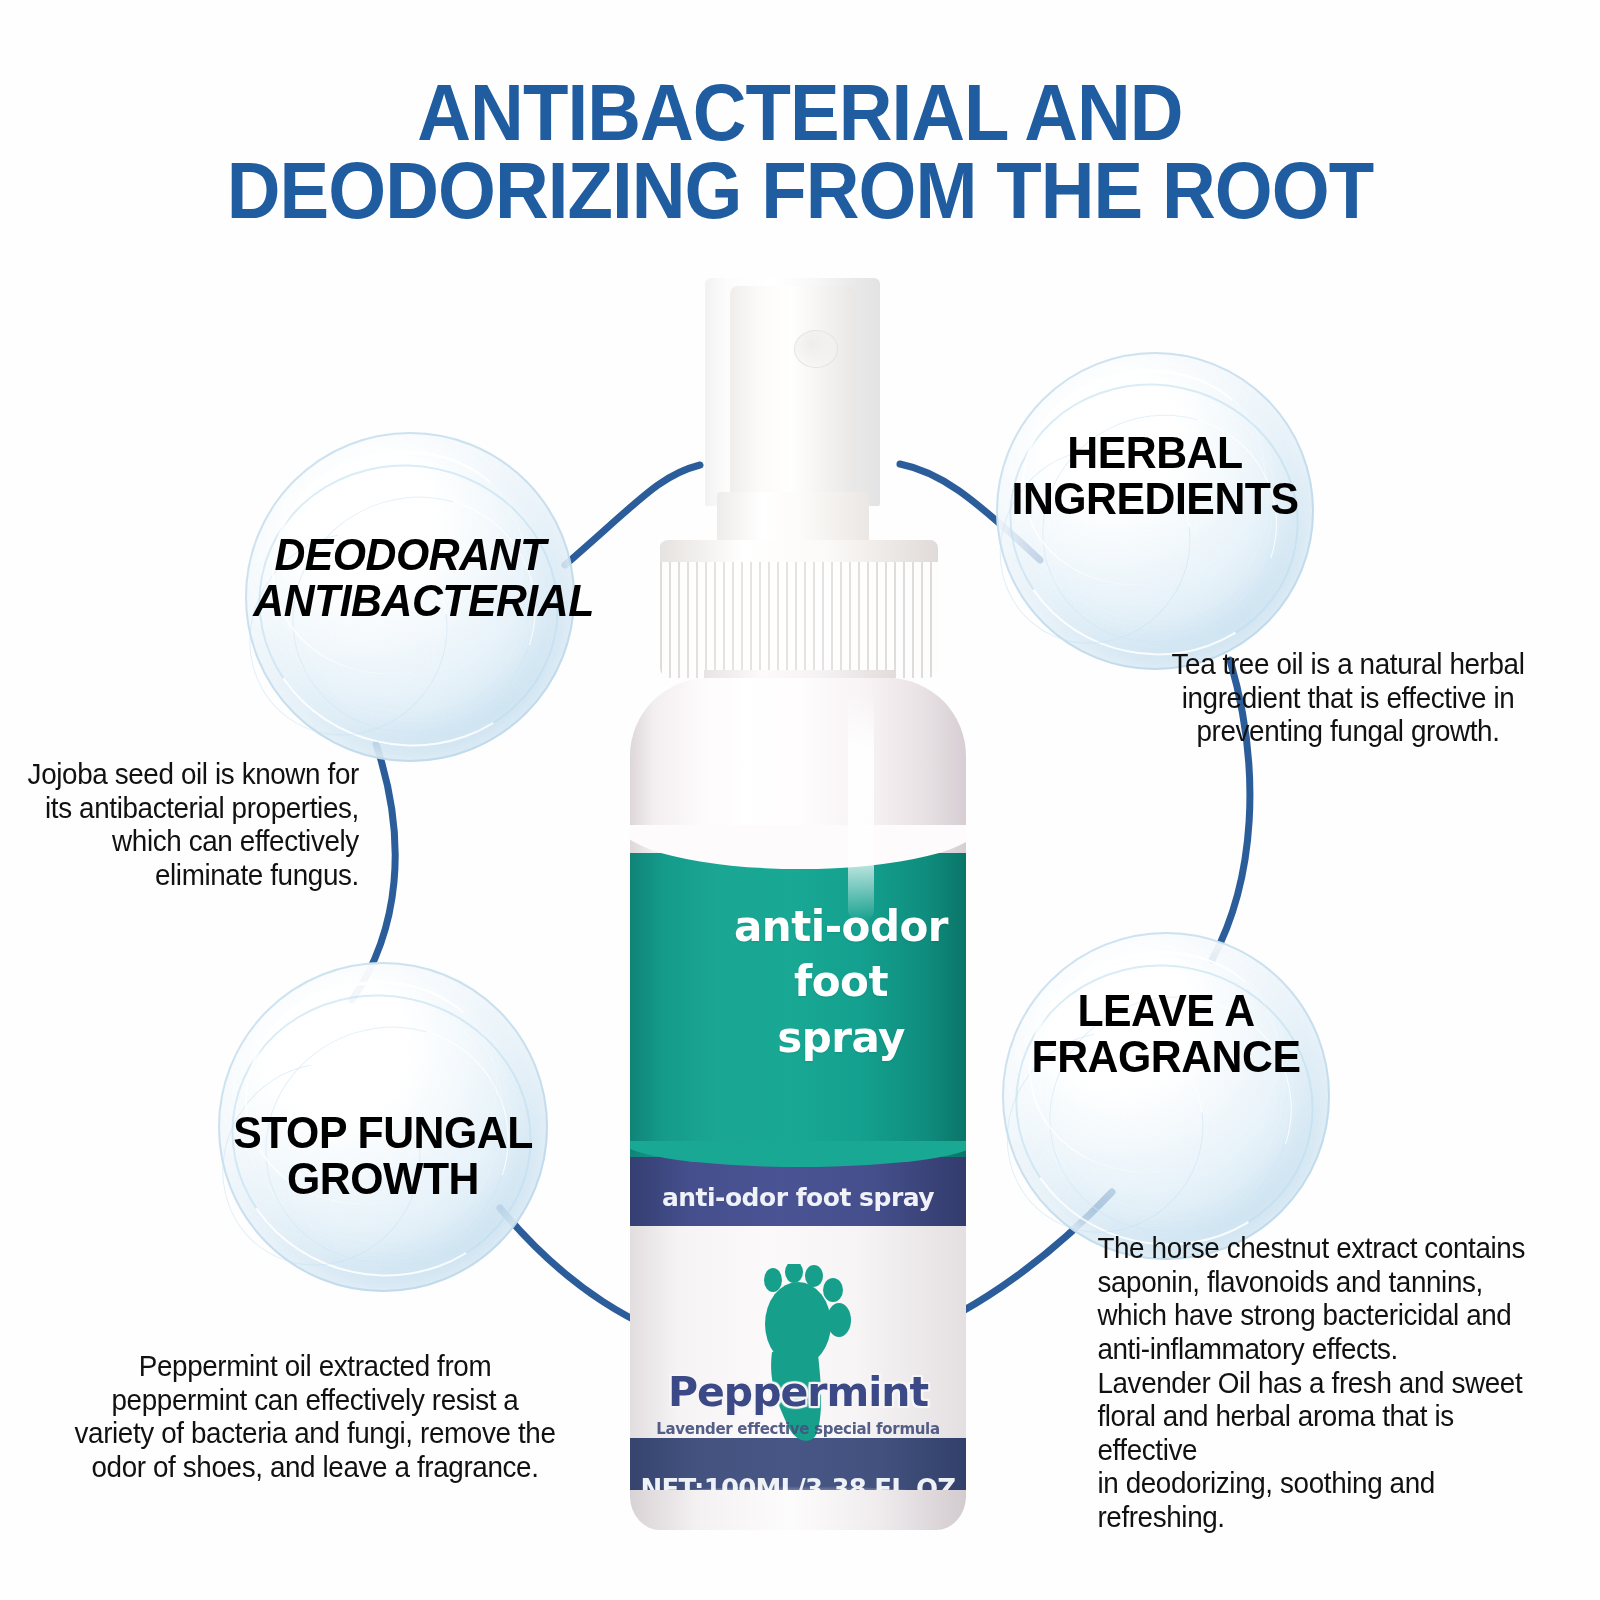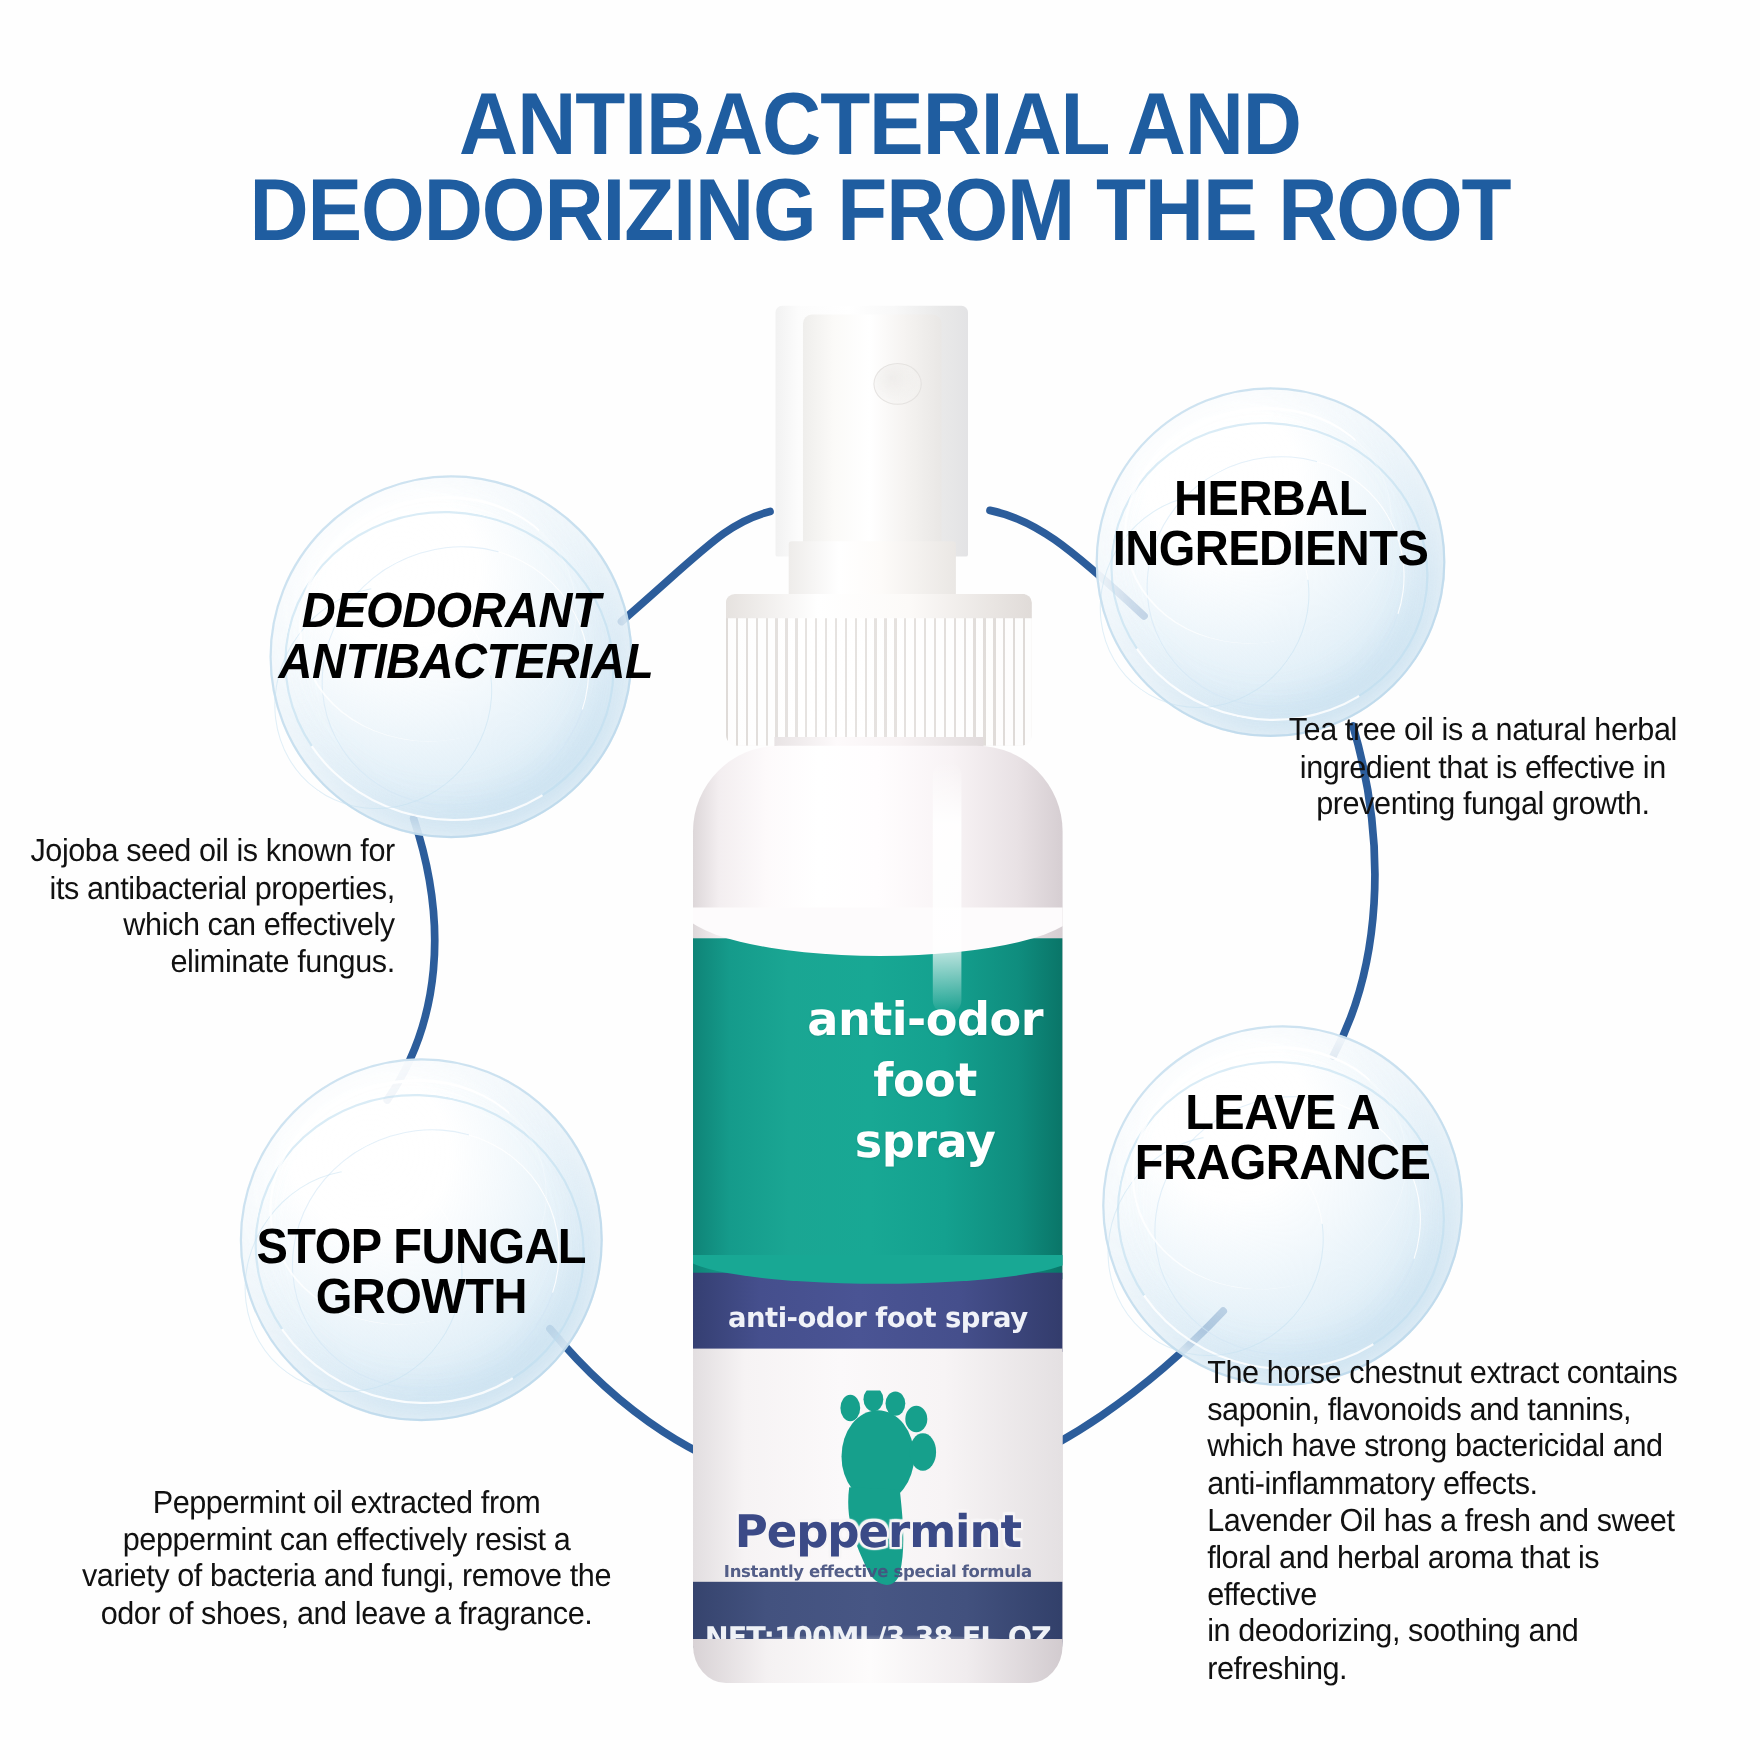--- a/index.html
+++ b/index.html
@@ -480,21 +480,21 @@
       <ellipse cx="50" cy="60" rx="33" ry="42" fill="#16a08c"></ellipse>
       <path d="M 24 88 C 20 118 30 140 40 162 C 48 180 66 182 70 166 C 76 142 72 110 70 90 Z" fill="#16a08c"></path>
       <ellipse cx="25" cy="16" rx="9" ry="12" fill="#16a08c"></ellipse>
       <ellipse cx="46" cy="8" rx="9" ry="11" fill="#16a08c"></ellipse>
       <ellipse cx="66" cy="12" rx="9" ry="11" fill="#16a08c"></ellipse>
       <ellipse cx="85" cy="26" rx="10" ry="12" fill="#16a08c"></ellipse>
       <ellipse cx="91" cy="56" rx="12" ry="17" fill="#16a08c"></ellipse>
     </svg>
 
     <div class="deodorizer">Peppermint</div>
-    <div class="tagline">Instantly effective special formula</div>
+    <div class="tagline">Lavender effective special formula</div>
 
     <div class="label-net">
       <div class="label-net-text">NET:100ML/3.38 FL.OZ</div>
     </div>
 
   </div>
 
   <div class="base-shade"></div>
   <div class="bottle-base"></div>
   <div class="gloss"></div>

